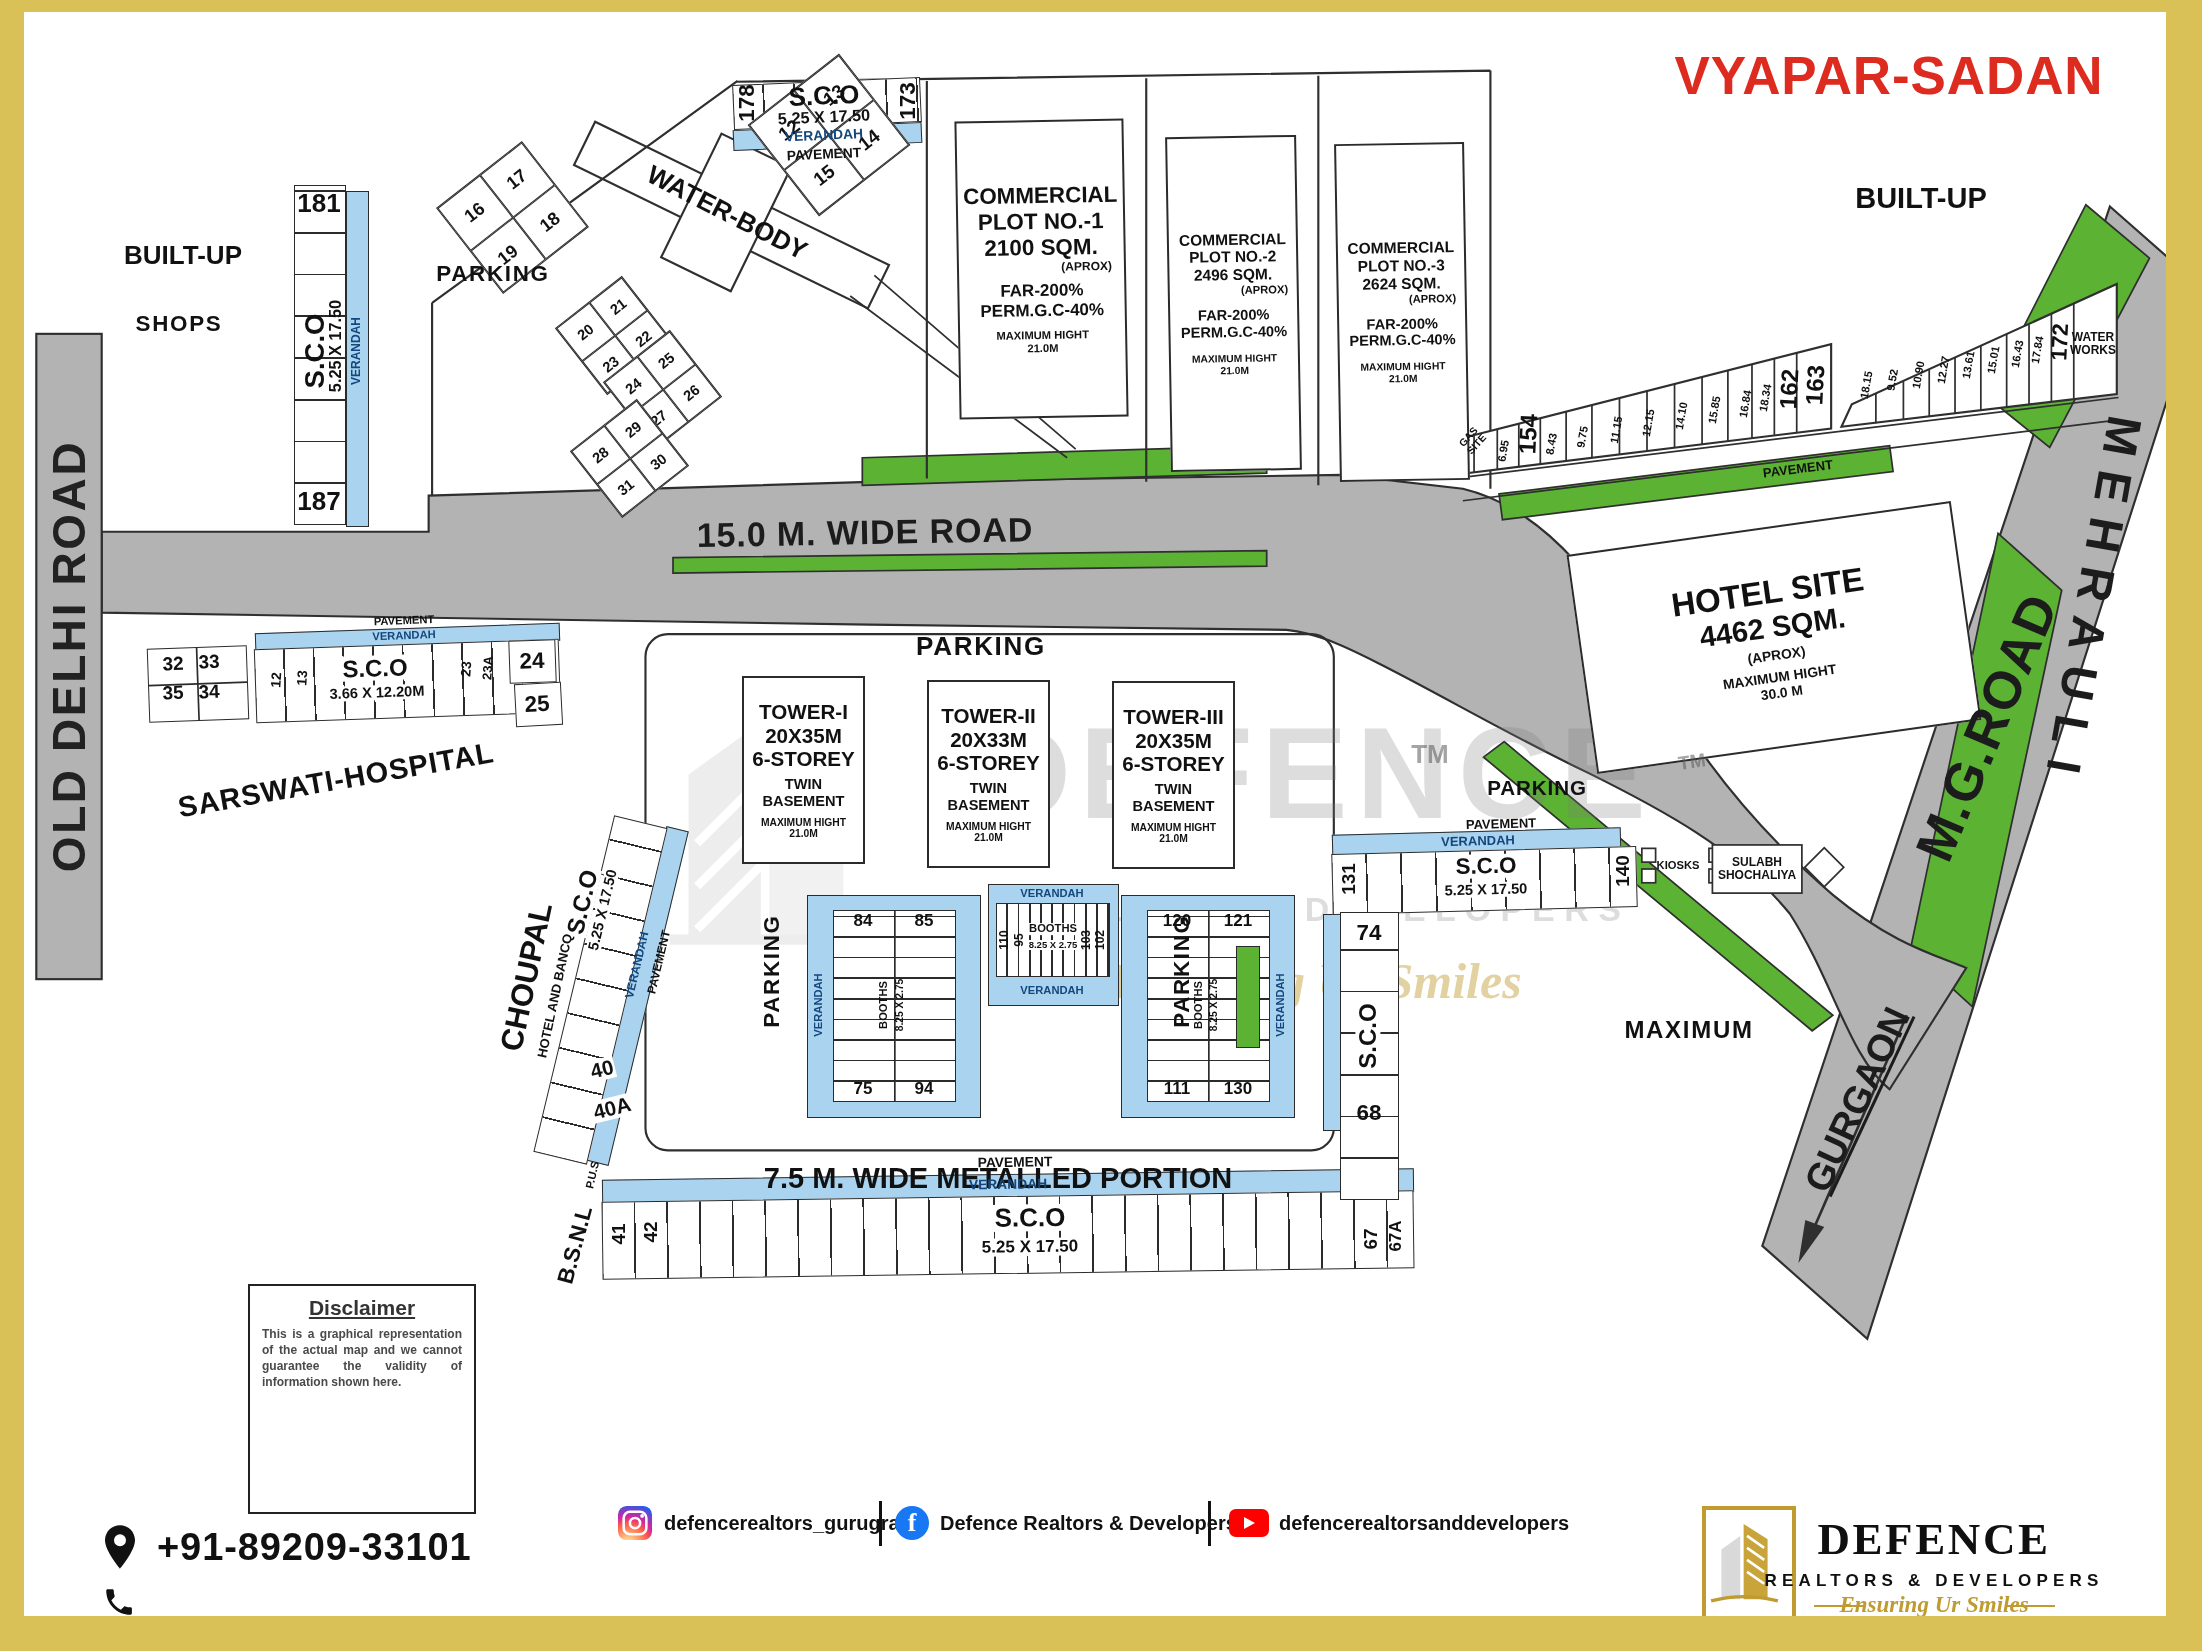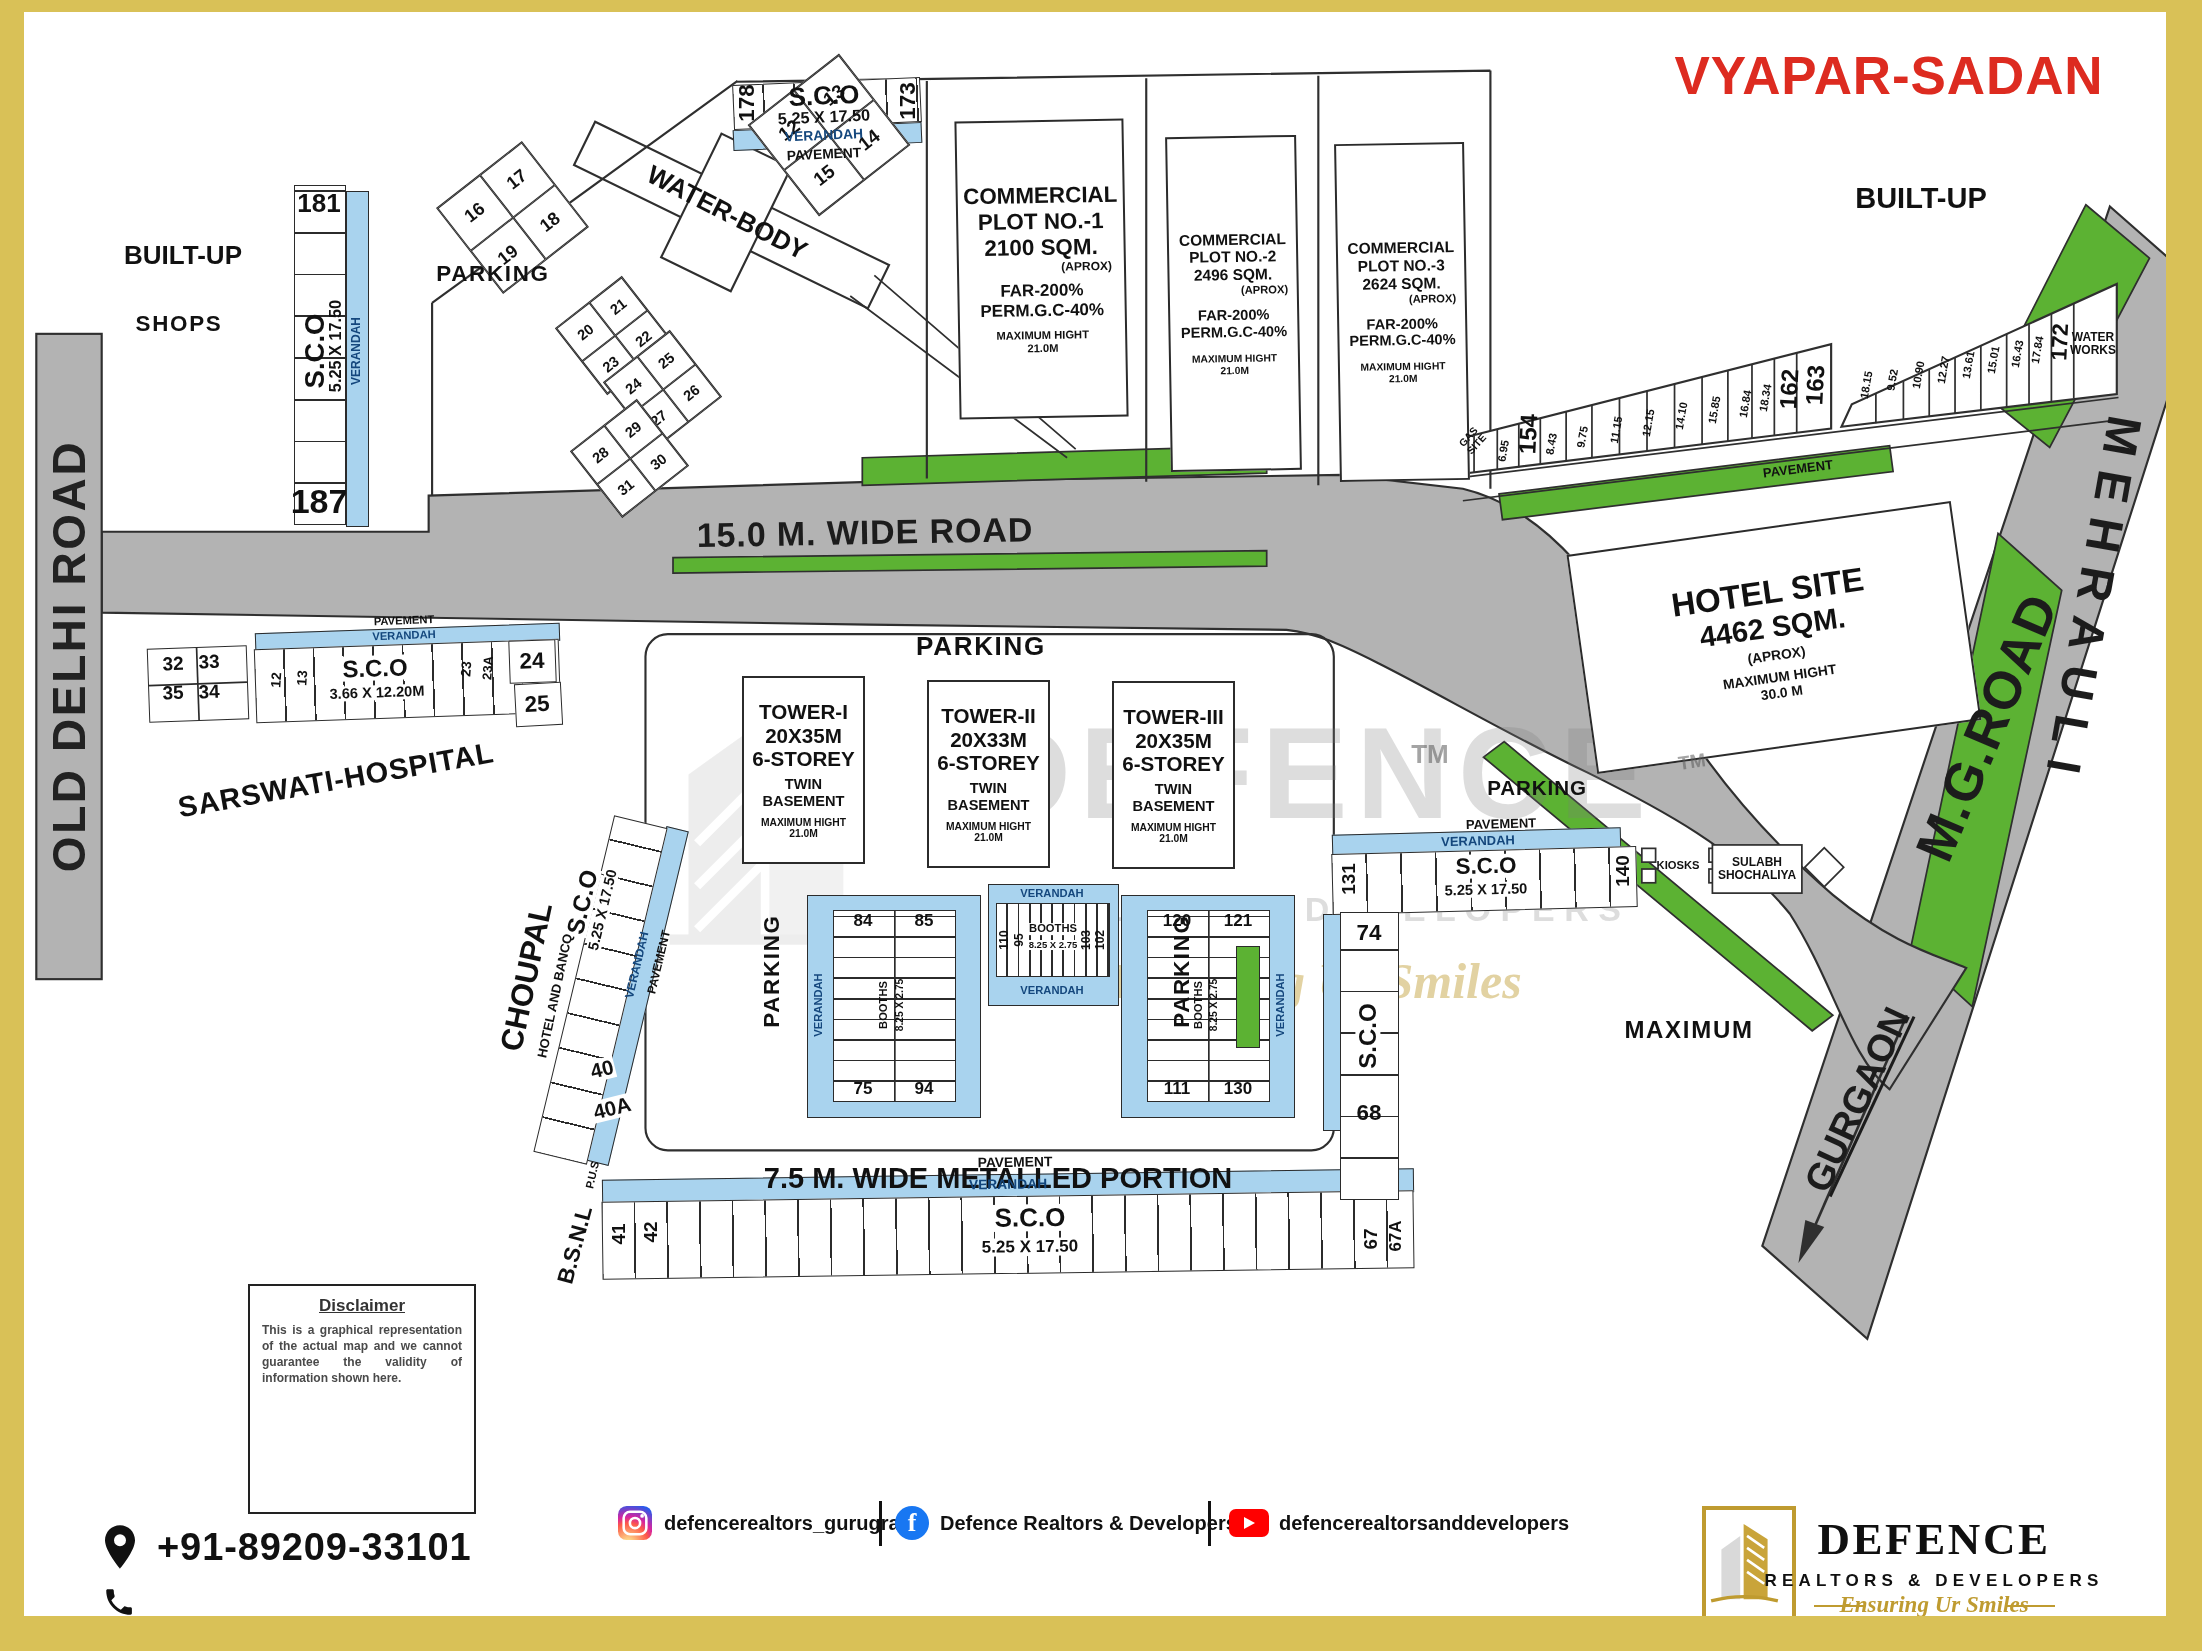--- a/index.html
+++ b/index.html
@@ -24,21 +24,21 @@
   .strip{position:absolute;background:#a9d3ee;border:1.3px solid #2b2b2b;z-index:4;}
   .panel{position:absolute;background:#a9d3ee;border:1.3px solid #2b2b2b;z-index:5;}
   .greenbar{position:absolute;background:#5cb233;border:1.3px solid #2b2b2b;z-index:6;}
   .box{position:absolute;border:2.6px solid #2b2b2b;background:#fff;z-index:6;}
   .stack{display:flex;flex-direction:column;align-items:center;justify-content:center;
          text-align:center;font-weight:bold;width:100%;height:100%;line-height:1.15;}
   .diamond{position:absolute;border:1.7px solid #2b2b2b;background:#fff;display:grid;
            grid-template-columns:1fr 1fr;grid-template-rows:1fr 1fr;transform:rotate(-38deg);z-index:6;}
   .diamond>div{display:flex;align-items:center;justify-content:center;font-weight:bold;border:0.9px solid #2b2b2b;}
   .disc{position:absolute;border:2.6px solid #222;background:#fff;padding:10.3px 12px;z-index:8;}
-  .disc h3{margin:0 0 6.9px 0;text-align:center;text-decoration:underline;font-size:17px;color:#333;}
+  .disc h3{margin:0 0 6.9px 0;text-align:center;text-decoration:underline;font-size:21px;color:#333;}
   .disc p{margin:0 0 13.8px 0;font-size:12px;line-height:1.32;color:#4a4a4a;text-align:justify;font-weight:bold;}
   .flabel{position:absolute;transform:translate(0,-50%);font-weight:bold;white-space:nowrap;z-index:10;}
   .icon{position:absolute;z-index:10;}
   .wm{z-index:2;}
 </style>
 </head>
 <body>
 
 <div class="canvas">
 
@@ -174,21 +174,21 @@
   <div class="lbl" style="left:824px;top:117px;font-size:16.3px;--r:-2.5deg;">5.25 X 17.50</div>
   <div class="lbl" style="left:908px;top:101px;font-size:22.4px;--r:-90deg;">173</div>
   <div class="lbl blue" style="left:824px;top:136px;font-size:13.8px;--r:-2.5deg;">VERANDAH</div>
   <div class="lbl" style="left:824px;top:155px;font-size:13.8px;--r:-2.5deg;">PAVEMENT</div>
 
   <div class="cells h" style="left:294px;top:185px;width:50px;height:338px;--s:40px;"></div>
   <div class="strip" style="left:346px;top:191px;width:20.6px;height:334px;"></div>
   <div class="lbl" style="left:319px;top:204px;font-size:26px;">181</div>
   <div class="lbl" style="left:315px;top:351px;font-size:27.5px;--r:-90deg;">S.C.O</div>
   <div class="lbl" style="left:336px;top:346px;font-size:16.3px;--r:-90deg;">5.25 X 17.50</div>
-  <div class="lbl" style="left:319px;top:502px;font-size:34px;">187</div>
+  <div class="lbl" style="left:319px;top:502px;font-size:26px;">187</div>
   <div class="lbl blue" style="left:356px;top:351px;font-size:12px;--r:-90deg;">VERANDAH</div>
 
   <div class="box" style="left:957px;top:120px;width:165px;height:294px;transform:rotate(-1deg);border-width:2.2px;">
     <div class="stack">
       <span style="font-size:22.4px;">COMMERCIAL</span>
       <span style="font-size:22.4px;">PLOT NO.-1</span>
       <span style="font-size:22.4px;">2100 SQM.</span>
       <span style="font-size:12px;align-self:flex-end;margin-right:12px;">(APROX)</span>
       <span style="font-size:17px;margin-top:6.9px;">FAR-200%</span>
       <span style="font-size:17px;">PERM.G.C-40%</span>

